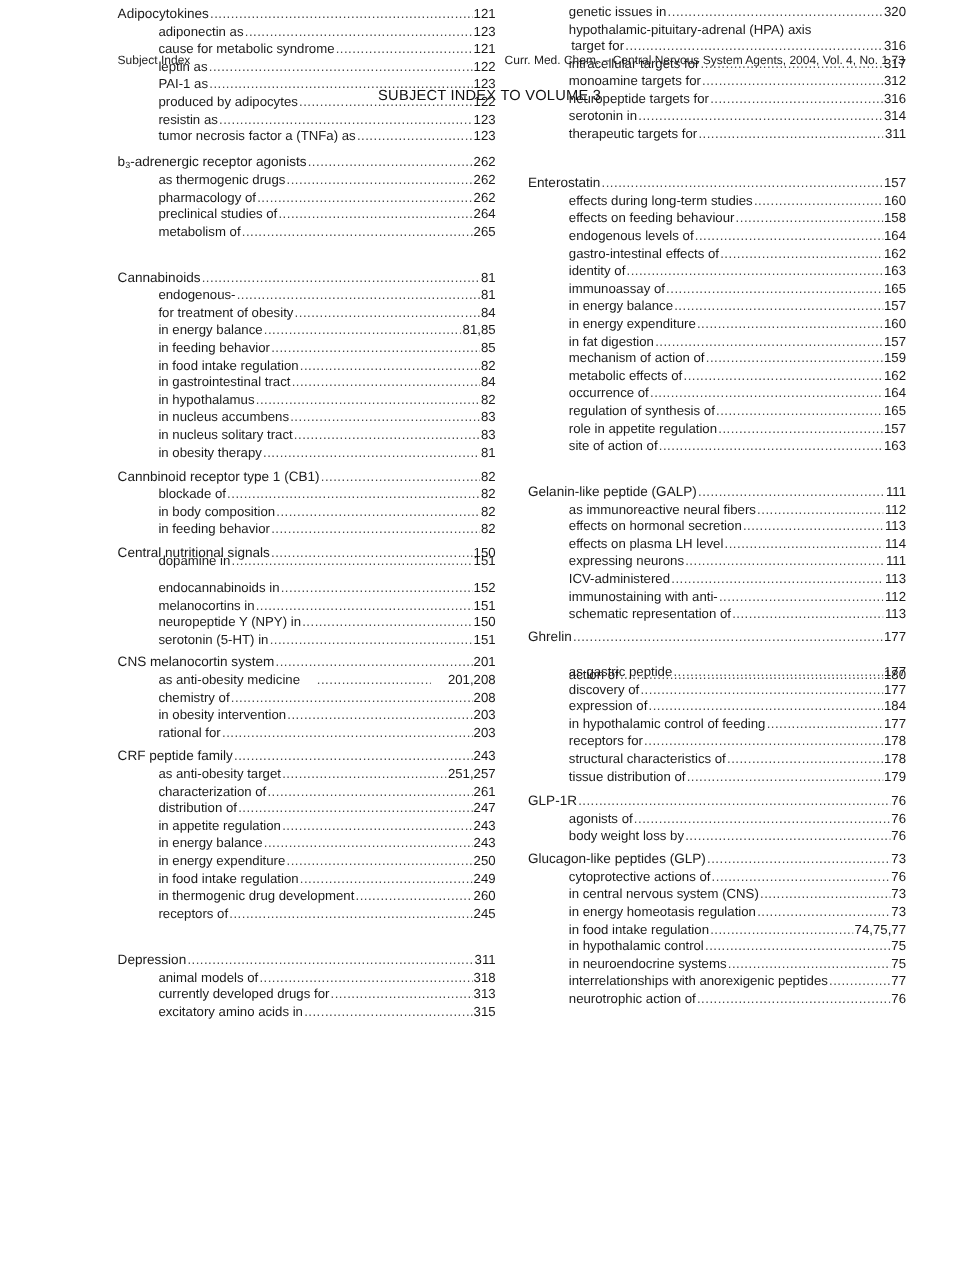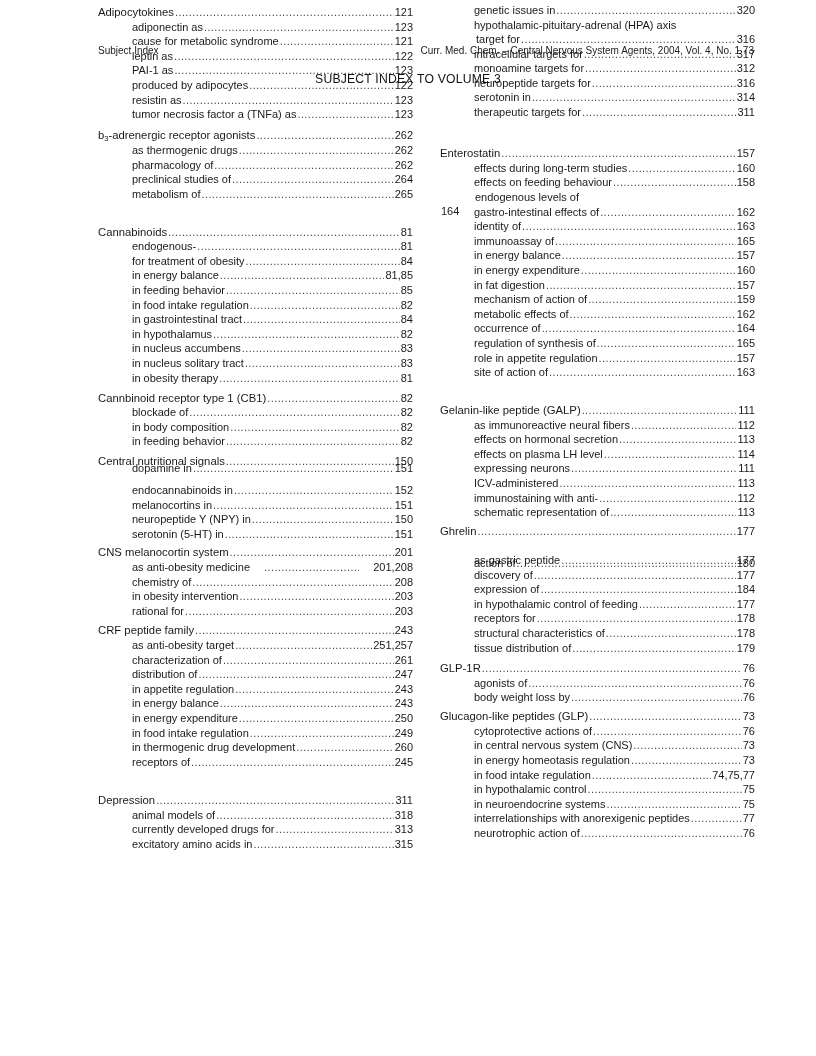--- a/index.html
+++ b/index.html
@@ -348,21 +348,21 @@
     <div class="row sub" style="top: 161px;">
       <span class="term">effects during long-term studies</span>
       <span class="dots"></span>
       <span class="page">160</span>
     </div>
     <div class="row sub" style="top: 175px;">
       <span class="term">effects on feeding behaviour</span>
       <span class="dots"></span>
       <span class="page">158</span>
     </div>
-    <div class="row sub" style="top: 190px; flex-direction: column;">
+    <div class="row sub" style="top: 190px;">
       <span class="term">endogenous levels of</span>
       <span class="dots"></span>
       <span class="page">164</span>
     </div>
     <div class="row sub" style="top: 205px;">
       <span class="term">gastro-intestinal effects of</span>
       <span class="dots"></span>
       <span class="page">162</span>
     </div>
     <div class="row sub" style="top: 219px;">

